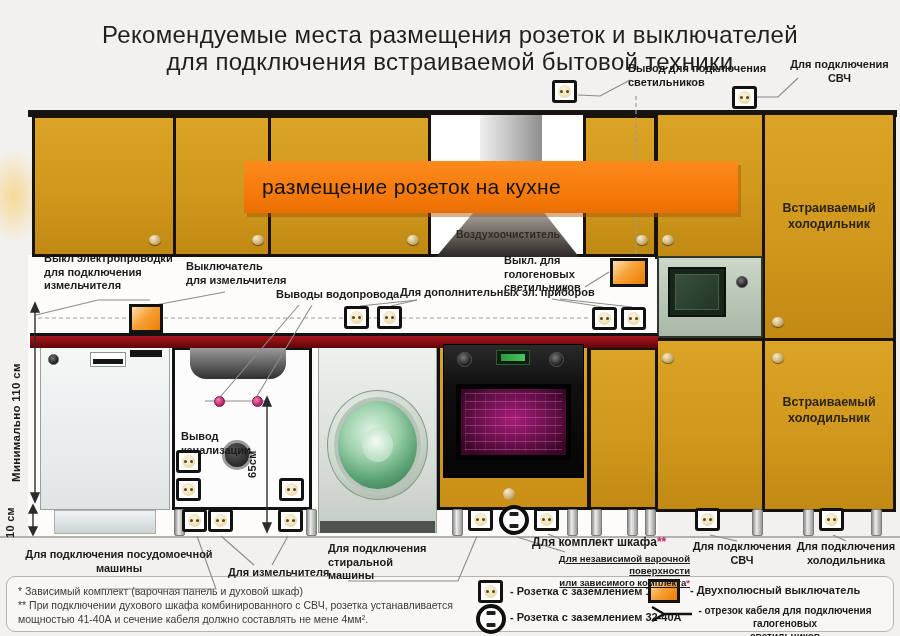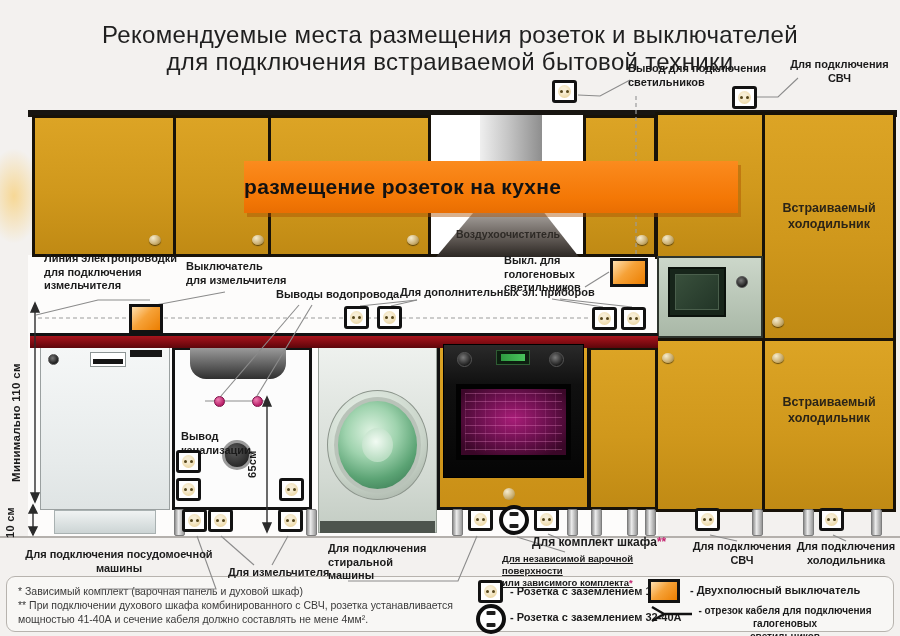--- a/index.html
+++ b/index.html
@@ -55,21 +55,21 @@
   .ovdisp i{position:absolute;left:4px;top:3px;right:4px;bottom:3px;background:linear-gradient(90deg,#2f9a41,#49c55c);display:block;}
   .ovwin{position:absolute;background:radial-gradient(ellipse at 50% 45%,#a81d78 0%,#6e1150 45%,#3a0728 85%);border:5px solid #020202;z-index:4;overflow:hidden;}
   .ovwin::after{content:"";position:absolute;inset:4px;background:repeating-linear-gradient(180deg,rgba(255,160,220,.28) 0 1px,transparent 1px 8px),repeating-linear-gradient(90deg,rgba(255,160,220,.12) 0 1px,transparent 1px 10px);}
   .drawerknob{position:absolute;width:12px;height:12px;border-radius:50%;background:radial-gradient(circle at 35% 30%,#f6ecce,#c8ad6f 60%,#8a7335);z-index:4;}
   .mw{position:absolute;background:linear-gradient(180deg,#ccd7ca,#a9b8a7);border:2px solid #2e352d;z-index:3;}
   .mwwin{position:absolute;background:#17251a;border:2px solid #0b120c;z-index:4;}
   .mwwin i{position:absolute;inset:5px;background:linear-gradient(135deg,#39503c,#223527);border:1px solid #4a5f4c;display:block;}
   .mwbtn i{position:absolute;width:14px;height:4px;background:#243427;}
   
   .banner{position:absolute;background:linear-gradient(180deg,#fb8b1e 0%,#f47806 70%,#e96e02 100%);box-shadow:3px 4px 0 rgba(170,80,0,.45);z-index:7;display:flex;align-items:center;}
-  .banner span{font-size:21px;font-weight:bold;color:#121212;letter-spacing:.3px;}
+  .banner span{font-size:21px;font-weight:normal;color:#121212;padding-left:18px;letter-spacing:.3px;}
   
   .bpanel{position:absolute;border:1.5px solid #b7b3ae;border-radius:9px;background:#f8f7f5;z-index:1;}
   .fnote{position:absolute;font-size:10.5px;color:#3a3a3a;line-height:14px;white-space:pre-line;z-index:2;}
   .legtxt{position:absolute;font-size:11px;font-weight:bold;color:#1b1b1b;z-index:2;white-space:pre-line;}
   .ov{position:absolute;left:0;top:0;z-index:5;pointer-events:none;}
   .glow{position:absolute;left:-14px;top:148px;width:56px;height:96px;background:radial-gradient(ellipse,rgba(250,190,60,.5),rgba(250,190,60,0) 70%);z-index:1;}
   .underln{text-decoration:underline;}
 </style>
 </head>
 <body>
@@ -292,40 +292,40 @@
 
   <div class="banner" style="left:244px;top:161px;width:494px;height:52px;">
     <span>размещение розеток на кухне</span>
   </div>
 
   <div class="lbl" style="left:628px;top:62px;">Вывод для подключения
 светильников</div>
   <div class="lbl" style="left:787px;top:58px;width:105px;text-align:center;">Для подключения
 СВЧ</div>
 
-  <div class="lbl" style="left:44px;top:252px;">Линия электропроводки
+  <div class="lbl" style="left:44px;top:252px;">Выкл электропроводки
 для подключения
 измельчителя</div>
   <div class="lbl" style="left:186px;top:260px;">Выключатель
 для измельчителя</div>
   <div class="lbl" style="left:276px;top:288px;">Выводы водопровода</div>
   <div class="lbl" style="left:400px;top:286px;">Для дополнительных  эл. приборов</div>
   <div class="lbl" style="left:504px;top:254px;width:118px;">Выкл. для гологеновых
 светильников</div>
 
   <div class="vtxt" style="left:10px;top:352px;height:130px;">Минимально 110 см</div>
   <div class="vtxt" style="left:4px;top:500px;height:38px;font-size:11px;">10 см</div>
 
   <div class="lbl" style="left:10px;top:548px;width:218px;text-align:center;">Для подключения посудомоечной
 машины</div>
   <div class="lbl" style="left:228px;top:566px;">Для измельчителя</div>
   <div class="lbl" style="left:328px;top:542px;width:152px;">Для подключения стиральной
 машины</div>
   <div class="lbl" style="left:532px;top:536px;font-size:12px;"><span>Для комплект шкафа</span><span class="marker">**</span></div>
-  <div class="lbl underln" style="left:502px;top:553px;width:188px;text-align:left;font-size:9.5px;line-height:12px;"><span>Для независимой варочной поверхности
+  <div class="lbl underln" style="left:502px;top:553px;width:188px;text-align:right;font-size:9.5px;line-height:12px;"><span>Для независимой варочной поверхности
 или зависимого комплекта</span><span class="marker">*</span></div>
   <div class="lbl" style="left:692px;top:540px;width:100px;text-align:center;">Для подключения
 СВЧ</div>
   <div class="lbl" style="left:792px;top:540px;width:108px;text-align:center;">Для подключения
 холодильника</div>
 
   <div class="bpanel" style="left:6px;top:576px;width:888px;height:56px;"></div>
   <div class="fnote" style="left:18px;top:584px;width:442px;">* Зависимый комплект (варочная панель и духовой шкаф)
 ** При подключении духового шкафа комбинированного с СВЧ, розетка устанавливается мощностью 41-40А и сечение кабеля должно составлять не мене 4мм².</div>
 

